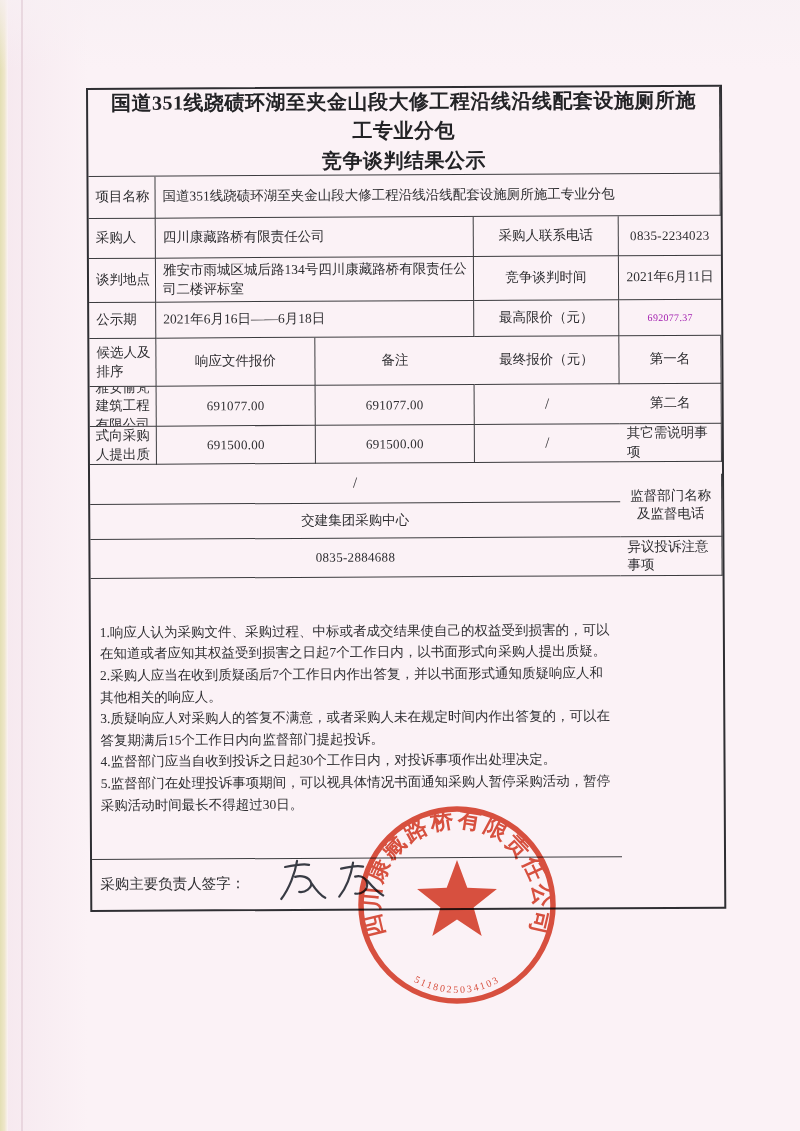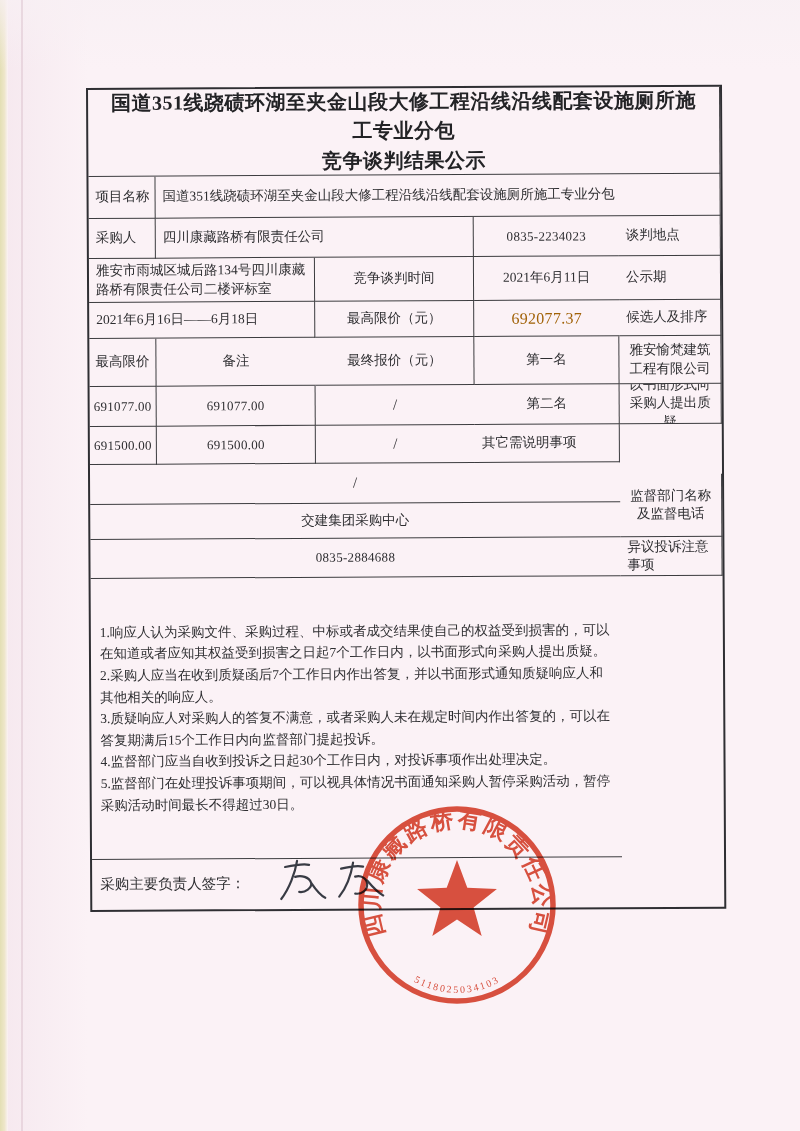--- a/index.html
+++ b/index.html
@@ -54,21 +54,21 @@
   .rowspan2{grid-row:span 2;margin-top:12px;}
   .center{align-items:center;text-align:center;}
   .left{align-items:flex-start;text-align:left;padding-left:7px;}
   .title-cell{
     align-items:center;justify-content:center;text-align:center;
     font-weight:bold;font-size:20px;line-height:1.42;letter-spacing:.5px;
     padding:4px 18px;color:#232326;
   }
   .title-cell .sub{display:block;margin-top:2px;}
   .num{font-size:13px;letter-spacing:.3px;}
-  .num-light{font-size:16px;color:#a16207;letter-spacing:.3px;}
+  .num-light{font-size:10px;color:#a21caf;letter-spacing:.3px;}
   .slash{font-size:15px;}
   .objection-body{
     justify-content:center;padding:10px 9px;
     font-size:13.5px;line-height:1.6;
   }
   .objection-body div{margin:0;}
   .sign-row{
     flex-direction:row;align-items:center;justify-content:flex-start;
     padding-left:8px;font-size:14.5px;
   }
@@ -95,34 +95,35 @@
   <div class="cell span5 title-cell">
     <span>国道351线跷碛环湖至夹金山段大修工程沿线沿线配套设施厕所施工专业分包</span>
     <span class="sub">竞争谈判结果公示</span>
   </div>
 
   <div class="cell left">项目名称</div>
   <div class="cell span4 left">国道351线跷碛环湖至夹金山段大修工程沿线沿线配套设施厕所施工专业分包</div>
 
   <div class="cell left">采购人</div>
   <div class="cell span2 left">四川康藏路桥有限责任公司</div>
+  <div class="cell center">采购人联系电话</div>
   <div class="cell lastcol center num">0835-2234023</div>
 
   <div class="cell left">谈判地点</div>
   <div class="cell span2 left">雅安市雨城区城后路134号四川康藏路桥有限责任公司二楼评标室</div>
   <div class="cell center">竞争谈判时间</div>
   <div class="cell lastcol center">2021年6月11日</div>
 
   <div class="cell left">公示期</div>
   <div class="cell span2 left">2021年6月16日——6月18日</div>
   <div class="cell center">最高限价（元）</div>
   <div class="cell lastcol center num-light">692077.37</div>
 
   <div class="cell left">候选人及排序</div>
-  <div class="cell center">最高限价</div>
+  <div class="cell center">响应文件报价</div>
   <div class="cell lastcol center">备注</div>
   <div class="cell center">最终报价（元）</div>
 
   <div class="cell center">第一名</div>
   <div class="cell center">雅安愉梵建筑工程有限公司</div>
   <div class="cell center num">691077.00</div>
   <div class="cell center num">691077.00</div>
   <div class="cell lastcol center slash">/</div>
 
   <div class="cell center">第二名</div>

